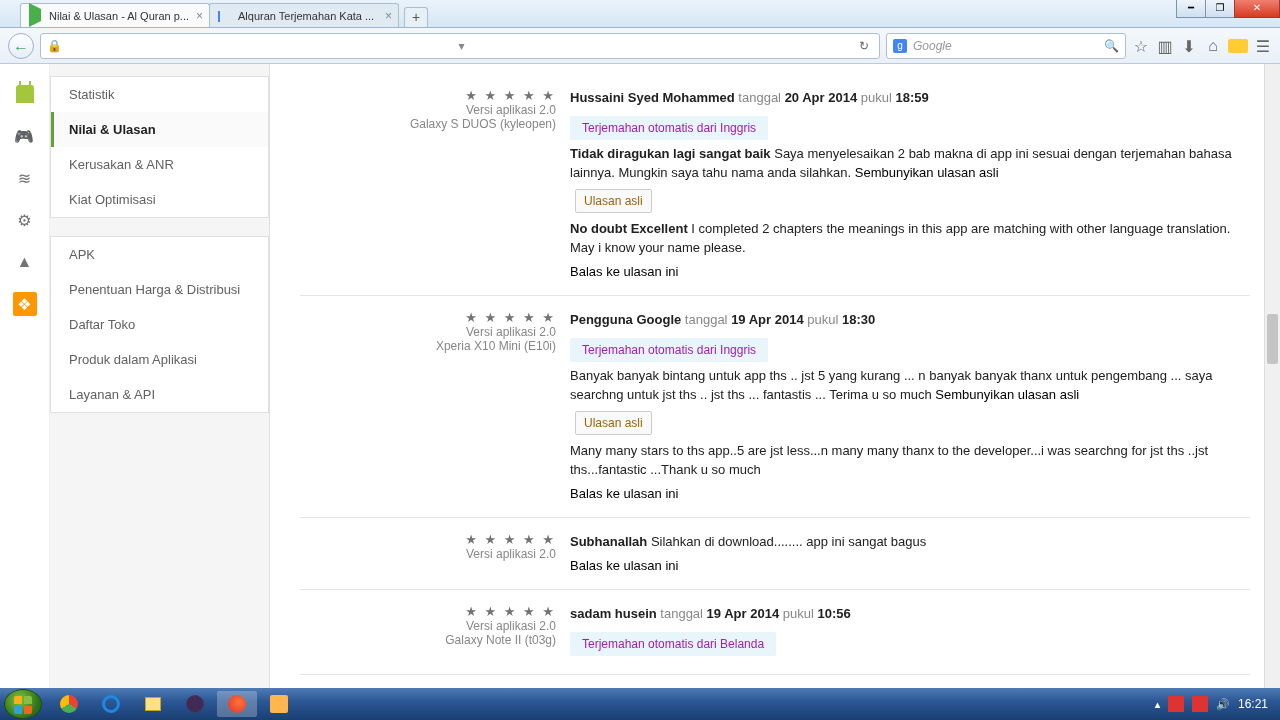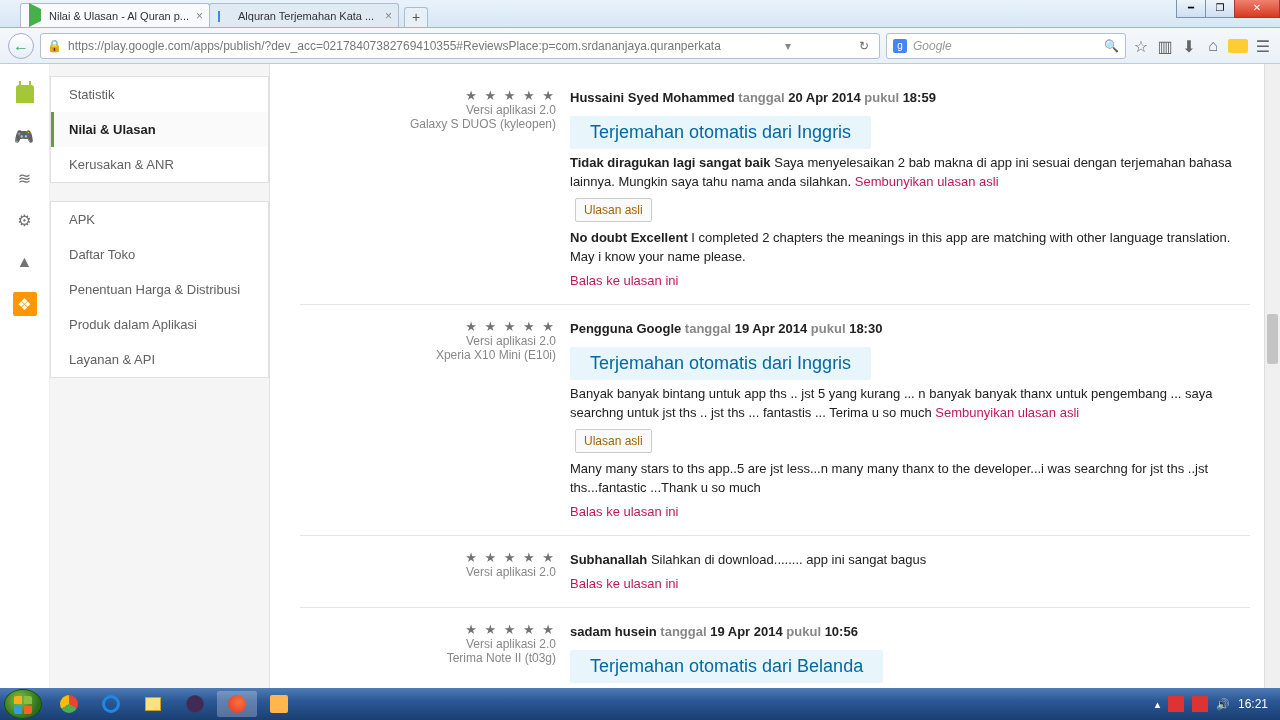--- a/index.html
+++ b/index.html
@@ -36,25 +36,25 @@
 .sidebar .group { background:#fff; border:1px solid #e0e0e0; margin:0 0 18px 0; }
 .sidebar .it { padding:10px 18px; font-size:13px; color:#616161; cursor:pointer; }
 .sidebar .it.active { color:#212121; font-weight:bold; border-left:3px solid #689f38; background:#fafafa; padding-left:15px; }
 
 .main { flex:1; overflow:hidden; padding:10px 30px 0 30px; position:relative; }
 
 .review { display:flex; border-bottom:1px solid #e5e5e5; padding:14px 0; }
 .review .meta { width:270px; text-align:right; padding-right:14px; font-size:12px; color:#878787; }
 .review .meta .stars { color:#737373; font-size:13px; letter-spacing:2px; }
 .review .body { flex:1; font-size:13px; color:#212121; line-height:1.5; }
-.review .body .hdr { margin-bottom:4px;font-weight:bold; }
+.review .body .hdr { margin-bottom:4px; }
 .review .body .hdr b { color:#212121; }
 .review .body .tlabel { color:#878787; }
-.translated-badge { display:inline-block; background:#e8f5fb; color:#0369a1; font-size:18px; padding:3px 20px; margin:4px 0; border-radius:2px; }
-.link { color:#be185d; cursor:pointer; }
+.translated-badge { display:inline-block; background:#e8f5fb; color:#a21caf; font-size:12px; padding:3px 12px; margin:4px 0; border-radius:2px; }
+.link { color:#000000; cursor:pointer; }
 .asli-label { display:inline-block; border:1px solid #ccc; background:#fafafa; padding:2px 8px; font-size:12px; margin:6px 5px; border-radius:2px; color:#a16207; }
 
 .scrollind { position:absolute; right:0; top:64px; bottom:32px; width:16px; background:#f0f0f0; border-left:1px solid #ddd; }
 .scrollthumb { position:absolute; left:2px; right:2px; top:250px; height:50px; background:#c4c4c4; border-radius:2px; }
 
 
 .taskbar { position:absolute; left:0; right:0; bottom:0; height:32px; background:linear-gradient(#4f7bb5,#2c5896 40%,#1a3f72); display:flex; align-items:center; padding:0 4px; }
 .start { width:38px; height:30px; border-radius:50%; background:radial-gradient(circle at 40% 35%,#7fc241,#2a6f1a 70%); border:1px solid #1c4d10; margin-right:6px; cursor:pointer; position:relative; }
 .start::after{content:"";position:absolute;left:9px;top:6px;width:18px;height:18px;background:
   linear-gradient(#f8b01c,#f8b01c) 0 0/8px 8px no-repeat,
@@ -91,21 +91,20 @@
     <div class="winbtn">━</div>
     <div class="winbtn">❐</div>
     <div class="winbtn close">✕</div>
   </div>
 </div>
 
 <div class="addrbar">
   <div class="backbtn">←</div>
   <div class="urlbox">
     <span class="lock">🔒</span>
-    <span>https://play.google.com/apps/publish/?dev_acc=02178407382769410355#ReviewsPlace:p=com.srdananjaya.quranperkata</span>
     <span style="margin-left:auto;color:#888;padding:0 6px;">▾</span>
     <span class="reload">↻</span>
   </div>
   <div class="searchbox">
     <span class="g">g</span>
     <span>Google</span>
     <span class="mag">🔍</span>
   </div>
   <div class="tbicon">☆</div>
   <div class="tbicon">▥</div>
@@ -125,25 +124,26 @@
     <div class="ri">⚙</div>
     <div class="ri">▲</div>
     <div class="ri active-orange">❖</div>
   </div>
 
   <div class="sidebar">
     <div class="group">
       <div class="it">Statistik</div>
       <div class="it active">Nilai &amp; Ulasan</div>
       <div class="it">Kerusakan &amp; ANR</div>
+      <div class="it">Kiat Optimisasi</div>
     </div>
     <div class="group">
       <div class="it">APK</div>
+      <div class="it">Penentuan Harga &amp; Distribusi</div>
       <div class="it">Daftar Toko</div>
-      <div class="it">Penentuan Harga &amp; Distribusi</div>
       <div class="it">Produk dalam Aplikasi</div>
       <div class="it">Layanan &amp; API</div>
     </div>
   </div>
 
   <div class="main" id="reviews-main">
       <div class="review">
         <div class="meta">
           <div class="stars">★ ★ ★ ★ ★</div>
           <div>Versi aplikasi 2.0</div>
@@ -166,21 +166,21 @@
         </div>
         <div class="body">
           <div><b>Subhanallah</b> Silahkan di download........ app ini sangat bagus </div>
           <div class="link" style="margin-top:4px;">Balas ke ulasan ini</div>
         </div>
       </div>
       <div class="review">
         <div class="meta">
           <div class="stars">★ ★ ★ ★ ★</div>
           <div>Versi aplikasi 2.0</div>
-          <div>Terima Note II (t03g)</div>
+          <div>Galaxy Note II (t03g)</div>
         </div>
         <div class="body"><div class="hdr"><b>sadam husein</b> <span class="tlabel">tanggal</span> <b>19 Apr 2014</b> <span class="tlabel">pukul</span> <b>10:56</b></div><span class="translated-badge">Terjemahan otomatis dari Belanda</span></div>
       </div>
     </div>
 </div>
 
 <div class="scrollind">
   <div class="scrollthumb"></div>
 </div>
 

